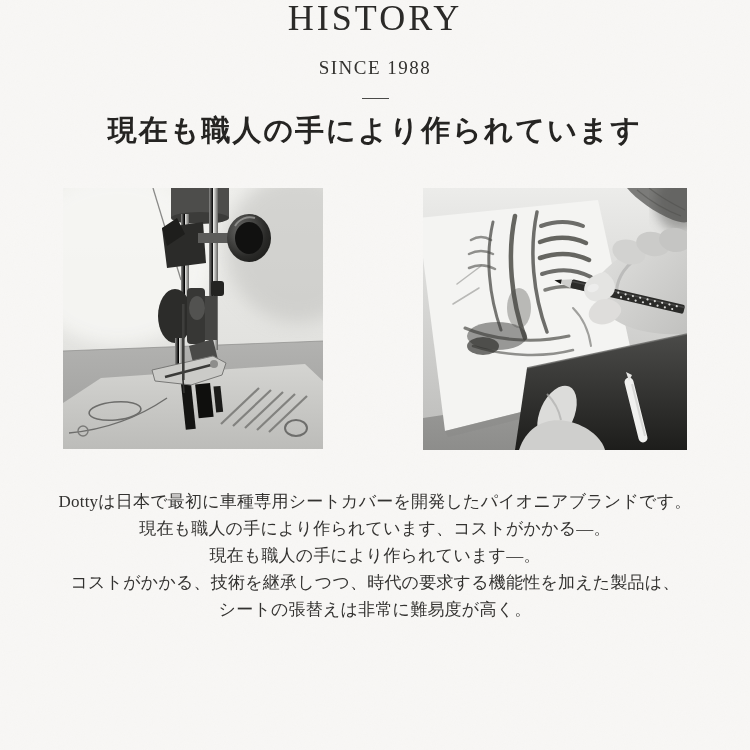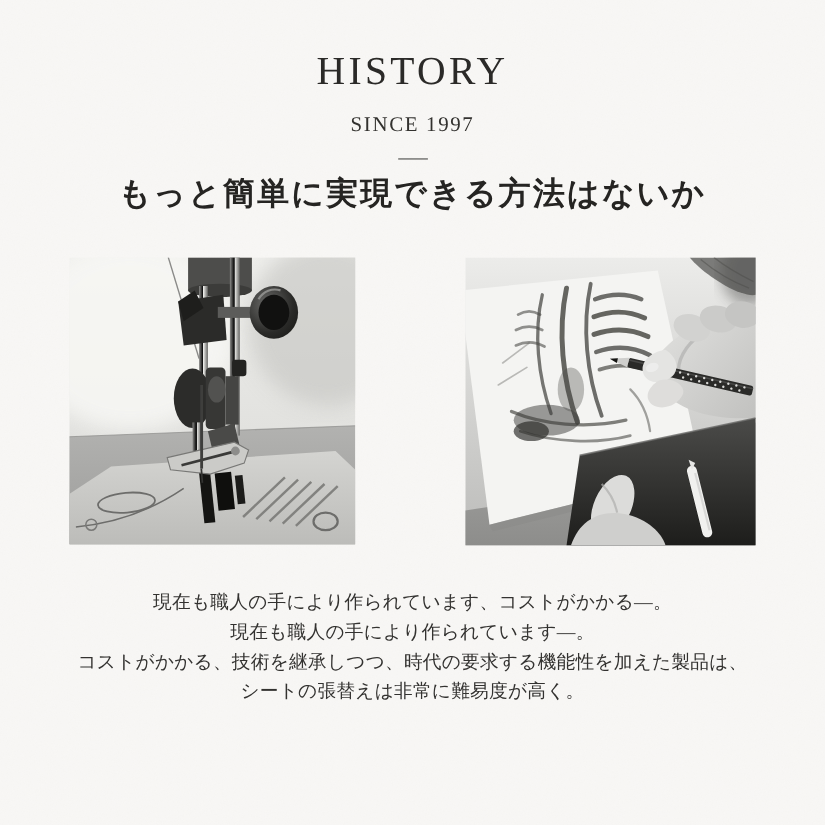--- a/index.html
+++ b/index.html
@@ -13,21 +13,20 @@
     text-align:center;
     font-family:"Liberation Serif","DejaVu Serif",serif;
     color:#2e2d2b;
   }
   .noise {
     position:absolute; inset:0; width:750px; height:750px;
     pointer-events:none; opacity:.55;
   }
   .content { position:relative; }
   .title {
-    padding-top:46px;
     font-size:36px;
     font-weight:400;
     letter-spacing:3px;
     line-height:1;
     color:#2b2a28;
   }
   .subtitle {
     margin-top:22px;
     font-size:19px;
     font-weight:400;
@@ -72,23 +71,23 @@
   <svg class="noise" width="750" height="750">
     <filter id="grain">
       <feTurbulence type="fractalNoise" baseFrequency="0.9" numOctaves="2" stitchTiles="stitch"></feTurbulence>
       <feColorMatrix type="matrix" values="0 0 0 0 0.55  0 0 0 0 0.55  0 0 0 0 0.53  0 0 0 0.07 0"></feColorMatrix>
     </filter>
     <rect width="750" height="750" filter="url(#grain)"></rect>
   </svg>
 
   <div class="content">
     <h1 class="title">HISTORY</h1>
-    <div class="subtitle">SINCE 1997</div>
+    <div class="subtitle">SINCE 1988</div>
     <div class="divider"></div>
-    <h2 class="jp-heading">もっと簡単に実現できる方法はないか</h2>
+    <h2 class="jp-heading">現在も職人の手により作られています</h2>
 
     <div class="photos">
 
       <span class="photo">
       <svg width="260" height="261" viewBox="0 0 260 261">
         <defs>
           <linearGradient id="bg1" x1="0" y1="0" x2="0" y2="1">
             <stop offset="0" stop-color="#efefec"></stop>
                 <stop offset="1" stop-color="#d9d9d6"></stop>
           </linearGradient>
@@ -268,19 +267,20 @@
 
         <ellipse cx="134" cy="226" rx="17" ry="30" fill="#dcdcda" transform="rotate(24 134 226)"></ellipse>
         <path d="M 96 262 C 104 238 124 228 148 234 C 170 240 180 254 182 262 Z" fill="#cfcfcd"></path>
         <path d="M 124 206 C 130 212 136 222 138 232" stroke="#aeaeac" stroke-width="2" fill="none" opacity=".7"></path>
       </svg>
       </span>
 
     </div>
 
     <div class="body-text">
+      <div>Dottyは日本で最初に車種専用シートカバーを開発したパイオニアブランドです。</div>
       <div>現在も職人の手により作られています、コストがかかる—。</div>
       <div>現在も職人の手により作られています—。</div>
       <div>コストがかかる、技術を継承しつつ、時代の要求する機能性を加えた製品は、</div>
       <div>シートの張替えは非常に難易度が高く。</div>
     </div>
   </div>
 </div>
 
 </body></html>

